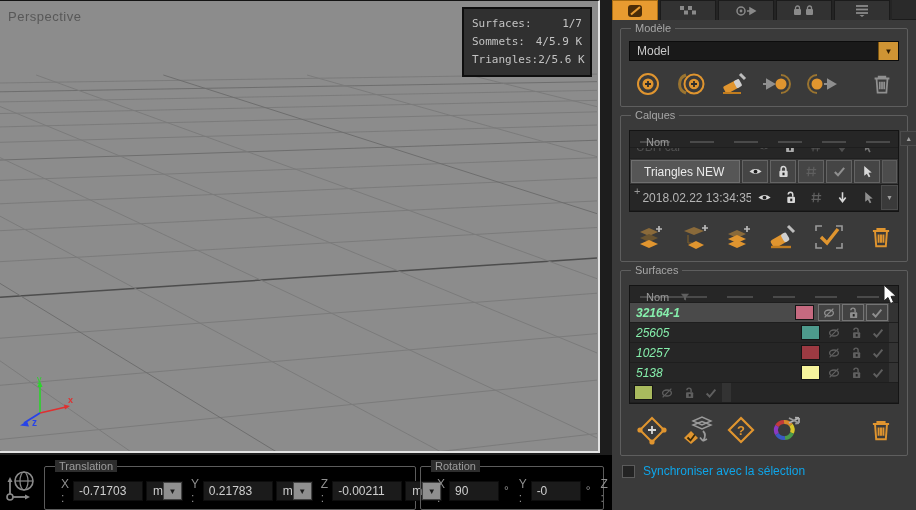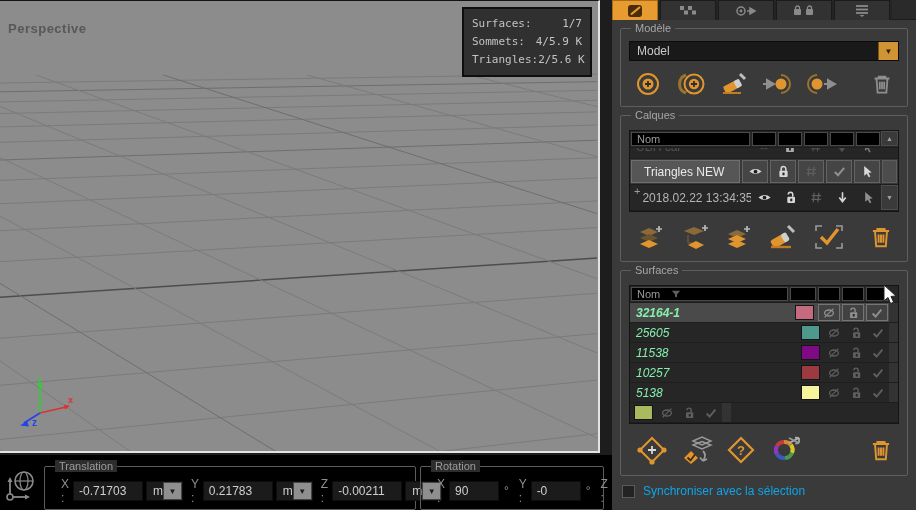--- a/index.html
+++ b/index.html
@@ -5,21 +5,21 @@
   * { margin:0; padding:0; box-sizing:border-box; }
   html,body { background:#111; }
   body { font-family:"Liberation Sans", sans-serif; }
   .app { position:relative; width:916px; height:510px; background:#1d1d1d; overflow:hidden; }
 
   
   .viewport { position:absolute; left:0; top:0; width:600px; height:453px;
     background:#8c8c8c; border-right:2px solid #e3e3e3; border-bottom:2px solid #e3e3e3;
     border-top:1px solid #141414; overflow:hidden; }
   .viewport svg.grid { position:absolute; left:0; top:0; }
-  .vp-label { position:absolute; left:8px; top:20px; font-size:13px; font-weight:bold;
+  .vp-label { position:absolute; left:8px; top:8px; font-size:13px; font-weight:normal;
     color:#585858; letter-spacing:0.5px; }
   .stats-box { position:absolute; right:6px; top:6px; width:130px; background:#303030;
     border:2px solid #0e0e0e; padding:6px 8px; font-family:"DejaVu Sans Mono", monospace;
     font-size:11px; line-height:18px; color:#c3c3c3; }
   .stats-row { display:flex; justify-content:space-between; white-space:nowrap;text-align:center; }
   .axis-gizmo { position:absolute; left:16px; top:372px; }
 
   
   .bottom-bar { position:absolute; left:0; top:455px; width:612px; height:55px;
     background:#000000; display:flex; align-items:flex-end; }
@@ -61,21 +61,21 @@
     display:flex; align-items:center; justify-content:center; font-size:8px; color:#2e1c04; }
 
   .icon-row { display:flex; align-items:center; margin-top:7px; height:32px; }
   .tbtn { height:32px; border:none; background:transparent; display:flex; align-items:center;
     justify-content:center; padding:0; }
   .sp { flex:1; }
 
   .list { background:#262626; border:1px solid #141414; margin-top:2px; }
   .lrow { display:flex; align-items:stretch; border-bottom:1px solid #1e1e1e; }
   .lhead { height:17px; background:#262626; }
-  .hcell { background:#000000; border:1px solid #4a4a4a; margin:1px; flex:0 0 24px;
+  .hcell { background:#000000; border:1px solid #4a4a4a; margin:10px; flex:0 0 24px;
     display:flex; align-items:center; }
   .hcell.name { flex:1; color:#9a9a9a; font-size:11px; padding-left:5px; }
   .namecell { flex:1; display:flex; align-items:center; font-size:12px; color:#b5b5b5;
     padding-left:6px; overflow:hidden; white-space:nowrap; }
   .icell { flex:0 0 26px; display:flex; align-items:center; justify-content:center; }
   .icell.boxed { background:#454545; border:1px solid #646464; margin:1px; }
   .sbtn { height:15px; background:#3a3a3a; border:1px solid #4c4c4c; font-size:7px;
     color:#a0a0a0; display:flex; align-items:center; justify-content:center; padding:0; }
   .sthumb { flex:1; background:#4c4c4c; border:1px solid #5d5d5d; margin:1px 1px; }
 
@@ -595,42 +595,20 @@
               </svg>
             </div>
           <div class="icell dim">
               <svg class="ic" width="14" height="14">
                 <use href="#i-check" width="14" height="14"></use>
               </svg>
             </div>
           <div class="track"></div>
         </div>
 
-        <div class="lrow srow">
-          <div class="namecell">11538</div>
-          <div class="swcell">
-              <span class="swatch" style="background: rgb(128, 10, 132);"></span>
-            </div>
-          <div class="icell dim">
-              <svg class="ic" width="14" height="14">
-                <use href="#i-eyeoff" width="14" height="14"></use>
-              </svg>
-            </div>
-          <div class="icell dim">
-              <svg class="ic" width="14" height="14">
-                <use href="#i-lockopen" width="14" height="14"></use>
-              </svg>
-            </div>
-          <div class="icell dim">
-              <svg class="ic" width="14" height="14">
-                <use href="#i-check" width="14" height="14"></use>
-              </svg>
-            </div>
-          <div class="track"></div>
-        </div>
 
         <div class="lrow srow">
           <div class="namecell">10257</div>
           <div class="swcell">
               <span class="swatch" style="background: rgb(156, 58, 66);"></span>
             </div>
           <div class="icell dim">
               <svg class="ic" width="14" height="14">
                 <use href="#i-eyeoff" width="14" height="14"></use>
               </svg>

